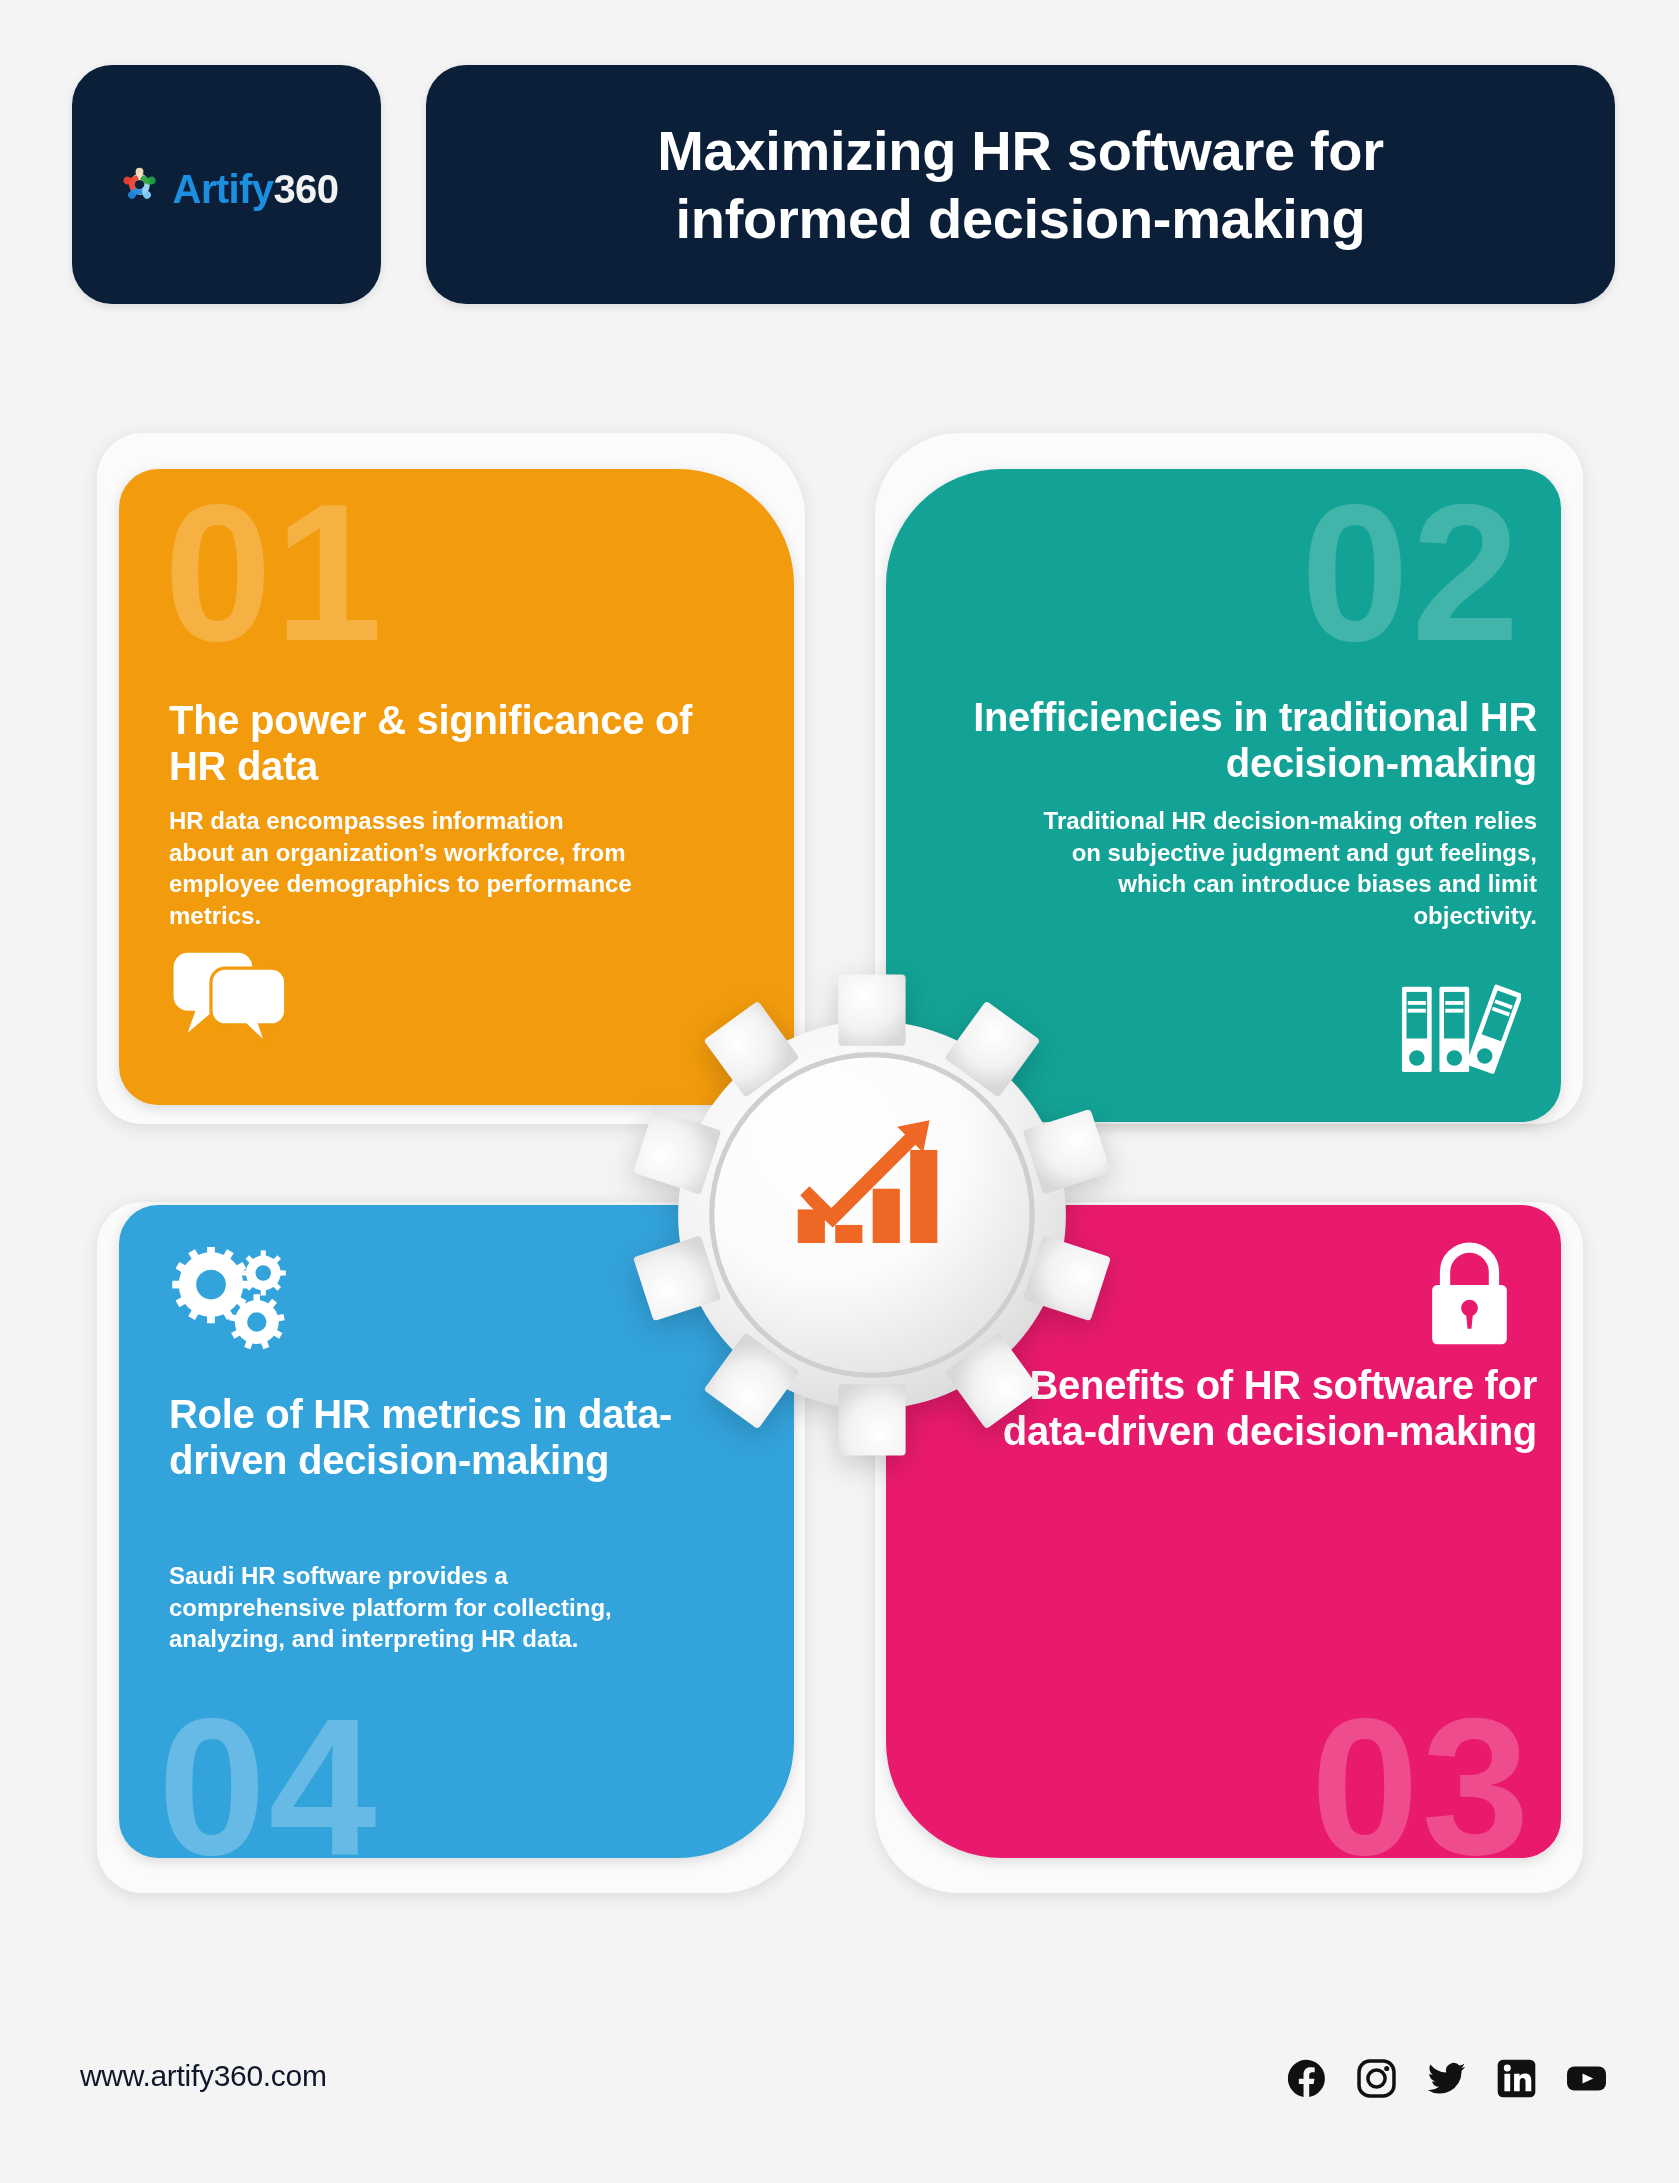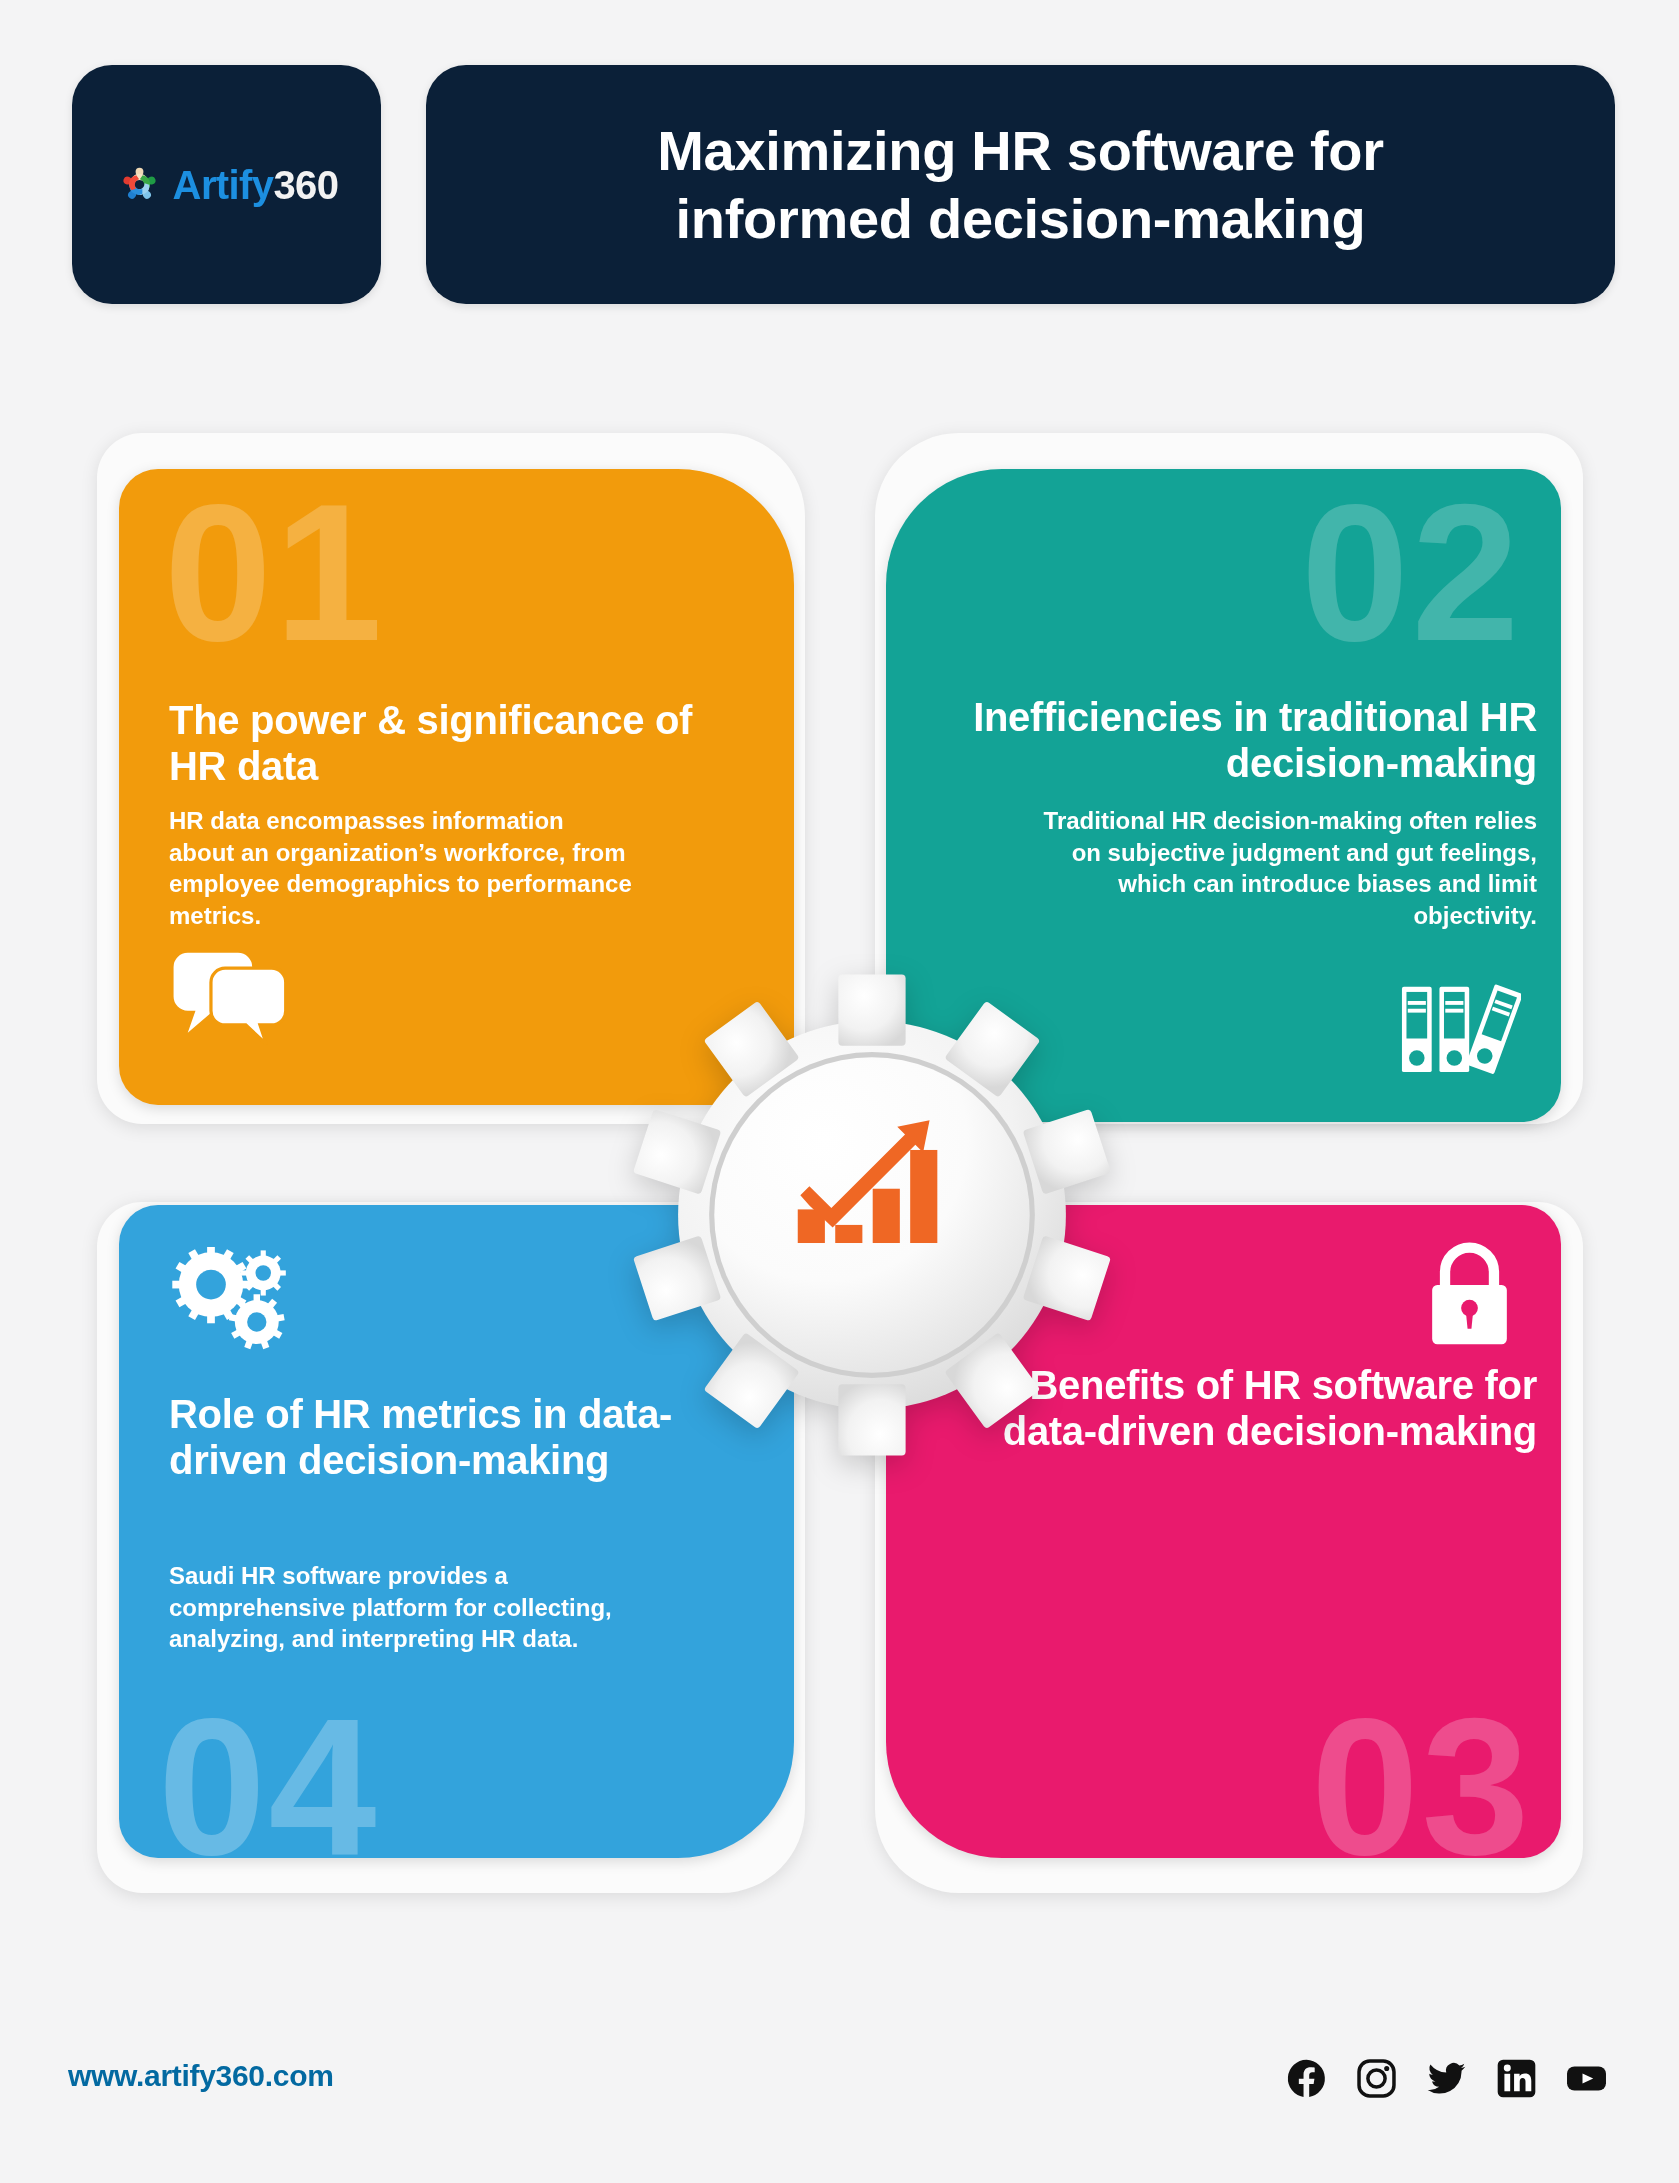--- a/index.html
+++ b/index.html
@@ -14,21 +14,21 @@
   
   .header{
     position:absolute;left:0;top:0;width:1680px;height:362px;
   }
   .logo-box{
     position:absolute;left:72px;top:65px;width:309px;height:239px;
     background:#0b2038;border-radius:40px;
     display:flex;align-items:center;justify-content:center;
     box-shadow:0 2.6px 9px rgba(0,0,0,.10);
   }
-  .logo-inner{display:flex;align-items:center;gap:9px;}
+  .logo-inner{display:flex;align-items:flex-end;gap:9px;}
   .logo-mark{width:49px;height:49px;position:relative;flex:0 0 auto;}
   .logo-text{font-size:40px;font-weight:bold;letter-spacing:-0.6px;line-height:1;}
   .logo-text .t1{color:#1c8fe0;}
   .logo-text .t2{color:#f2f2f2;}
 
   .title-box{
     position:absolute;left:426px;top:65px;width:1189px;height:239px;
     background:#0b2038;border-radius:40px;
     display:flex;align-items:center;justify-content:center;
     box-shadow:0 2.6px 9px rgba(0,0,0,.10);
@@ -113,22 +113,22 @@
     filter:drop-shadow(0 9px 14.2px rgba(0,0,0,.18));}
   .gear-icon{
     position:absolute;left:-50px;top:-72px;width:168px;height:149px;
   }
 
   
   .footer{
     position:absolute;left:0;bottom:0;width:1680px;height:194px;
   }
   .site-url{
-    position:absolute;left:68px;bottom:90px;
-    font-size:30px;font-weight:bold;color:#0369a1;letter-spacing:-0.3px;
+    position:absolute;left:80px;bottom:90px;
+    font-size:30px;font-weight:normal;color:#0f172a;letter-spacing:-0.3px;
   }
   .socials{
     position:absolute;right:72px;bottom:83px;
     display:flex;align-items:center;gap:27px;
   }
   .socials svg{display:block;}
 </style>
 </head>
 <body>
 

